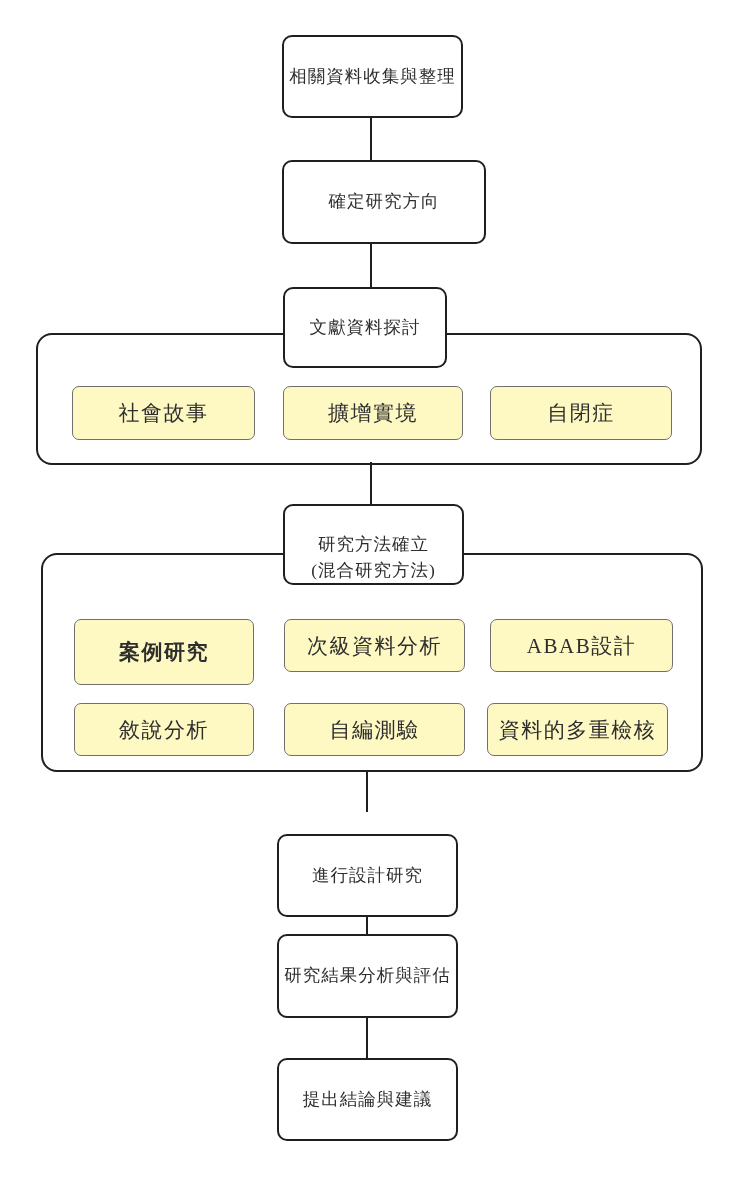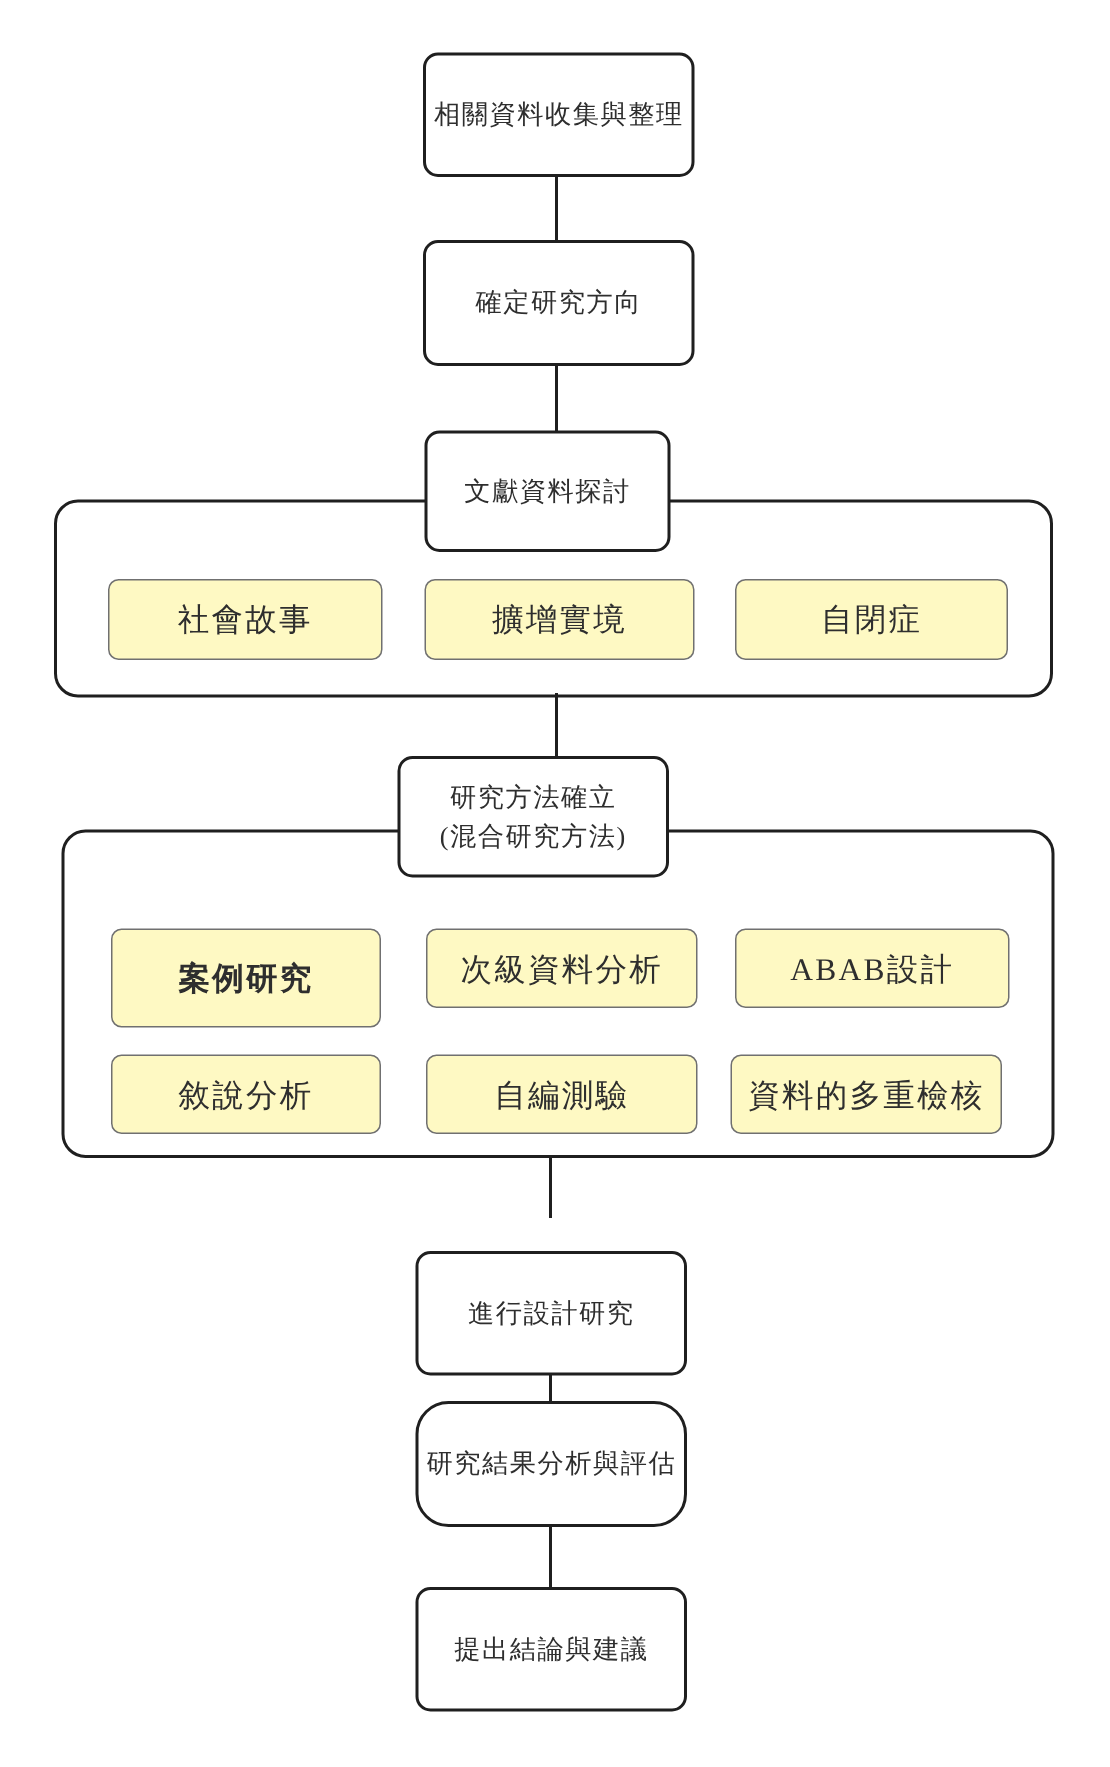--- a/index.html
+++ b/index.html
@@ -70,40 +70,40 @@
   <div class="connector" style="left:370px; top:242px; height:48px;"></div>
   <div class="connector" style="left:370px; top:462px; height:46px;"></div>
   <div class="connector" style="left:366px; top:770px; height:42px;"></div>
   <div class="connector" style="left:366px; top:890px; height:48px;"></div>
   <div class="connector" style="left:366px; top:1016px; height:46px;"></div>
 
   <div class="node" style="left:282px; top:35px;  width:181px; height:83px;">
     <span>相關資料收集與整理</span>
   </div>
 
-  <div class="node" style="left:282px; top:160px; width:181px; height:84px;align-items:center;">
+  <div class="node" style="left:282px; top:160px; width:204px; height:84px;align-items:center;">
     <span>確定研究方向</span>
   </div>
 
   <div class="node" style="left:283px; top:287px; width:164px; height:81px;">
     <span>文獻資料探討</span>
   </div>
 
   <div class="group" style="left:36px; top:333px; width:666px; height:132px;"></div>
   <div class="item" style="left:72px;  top:386px; width:183px; height:54px;">
     <span>社會故事</span>
   </div>
   <div class="item" style="left:283px; top:386px; width:180px; height:54px;">
     <span>擴增實境</span>
   </div>
   <div class="item" style="left:490px; top:386px; width:182px; height:54px;">
     <span>自閉症</span>
   </div>
 
-  <div class="node" style="left:265px; top:504px; width:181px; height:81px;">
+  <div class="node" style="left:283px; top:504px; width:181px; height:81px;justify-content:flex-end;">
     <span>研究方法確立</span>
     <span>(混合研究方法)</span>
   </div>
 
   <div class="group" style="left:41px; top:553px; width:662px; height:219px;"></div>
   <div class="item" style="left:74px;  top:619px; width:180px; height:66px;font-weight:bold;">
     <span>案例研究</span>
   </div>
   <div class="item" style="left:284px; top:619px; width:181px; height:53px;">
     <span>次級資料分析</span>
@@ -118,21 +118,21 @@
     <span>自編測驗</span>
   </div>
   <div class="item" style="left:487px; top:703px; width:181px; height:53px;">
     <span>資料的多重檢核</span>
   </div>
 
   <div class="node" style="left:277px; top:809px; width:181px; height:83px;margin-top:25px;">
     <span>進行設計研究</span>
   </div>
 
-  <div class="node" style="left:277px; top:934px; width:181px; height:84px;border-radius:22px;">
+  <div class="node" style="left:277px; top:934px; width:181px; height:84px;">
     <span>研究結果分析與評估</span>
   </div>
 
   <div class="node" style="left:277px; top:1058px; width:181px; height:83px;">
     <span>提出結論與建議</span>
   </div>
 
 </div>
 
 </body></html>

